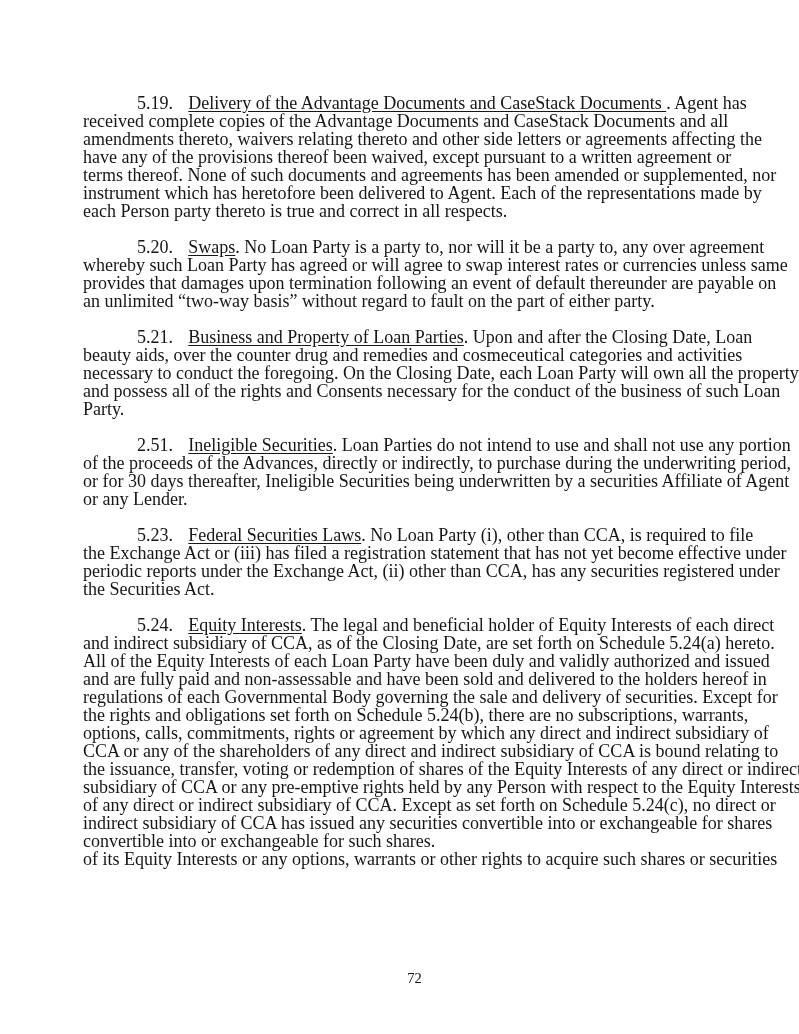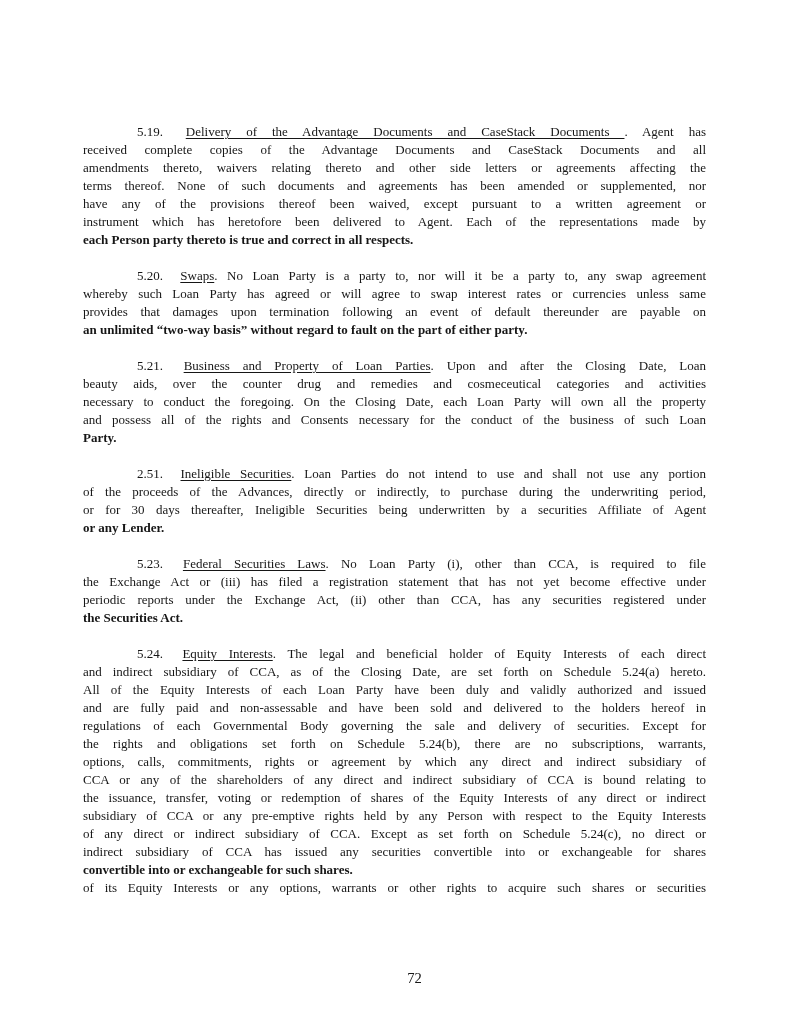--- a/index.html
+++ b/index.html
@@ -1,52 +1,52 @@
 <!DOCTYPE html>
 <html><head>
 <meta charset="utf-8">
 <style>
   html, body { margin: 0; padding: 0; background: #ffffff; }
   body { width: 799px; height: 1034px; position: relative; overflow: hidden; }
   .page {
     position: absolute; left: 83px; top: 94px; width: 623px;
     font-family: "Liberation Serif", "DejaVu Serif", serif;
-    font-size: 13px; color: #161616; margin-top: 29px;
+    font-size: 18px; color: #161616;
   }
   .para { margin: 0 0 18px 0; }
   .line {
     display: block; height: 18px; line-height: 18px;
     text-align: justify; text-align-last: justify; white-space: nowrap;
   }
-  .line.last { text-align-last: left; font-weight: bold; }
+  .line.last { text-align-last: left; }
   .line.first { padding-left: 54px; }
   .sec-num { display: inline; margin-right: 0.6em; }
   .heading { text-decoration: underline; text-underline-offset: 2px; }
   .page-number {
     position: absolute; left: 15px; width: 799px; top: 970px; text-align: center;
     font-family: "Liberation Serif", "DejaVu Serif", serif; font-size: 14.6px; color: #161616;
   }
 </style>
 </head>
 <body>
 
 <div class="page">
 
   <div class="para">
     <span class="line first"><span class="sec-num">5.19.</span> <span class="heading">Delivery of the Advantage Documents and CaseStack Documents </span><span>.  Agent has</span></span>
     <span class="line">received complete copies of the Advantage Documents and CaseStack Documents and all</span>
     <span class="line">amendments thereto, waivers relating thereto and other side letters or agreements affecting the</span>
+    <span class="line">have any of the provisions thereof been waived, except pursuant to a written agreement or</span>
     <span class="line">terms thereof.  None of such documents and agreements has been amended or supplemented, nor</span>
-    <span class="line">have any of the provisions thereof been waived, except pursuant to a written agreement or</span>
     <span class="line">instrument which has heretofore been delivered to Agent.  Each of the representations made by</span>
     <span class="line last">each Person party thereto is true and correct in all respects.</span>
   </div>
 
   <div class="para">
-    <span class="line first"><span class="sec-num">5.20.</span> <span class="heading">Swaps</span><span>.  No Loan Party is a party to, nor will it be a party to, any swap agreement</span></span>
+    <span class="line first"><span class="sec-num">5.20.</span> <span class="heading">Swaps</span><span>.  No Loan Party is a party to, nor will it be a party to, any over agreement</span></span>
     <span class="line">whereby such Loan Party has agreed or will agree to swap interest rates or currencies unless same</span>
     <span class="line">provides that damages upon termination following an event of default thereunder are payable on</span>
     <span class="line last">an unlimited “two-way basis” without regard to fault on the part of either party.</span>
   </div>
 
   <div class="para">
     <span class="line first"><span class="sec-num">5.21.</span> <span class="heading">Business and Property of Loan Parties</span><span>. Upon and after the Closing Date, Loan</span></span>
     <span class="line">beauty aids, over the counter drug and remedies and cosmeceutical categories and activities</span>
     <span class="line">necessary to conduct the foregoing.  On the Closing Date, each Loan Party will own all the property</span>
     <span class="line">and possess all of the rights and Consents necessary for the conduct of the business of such Loan</span>

